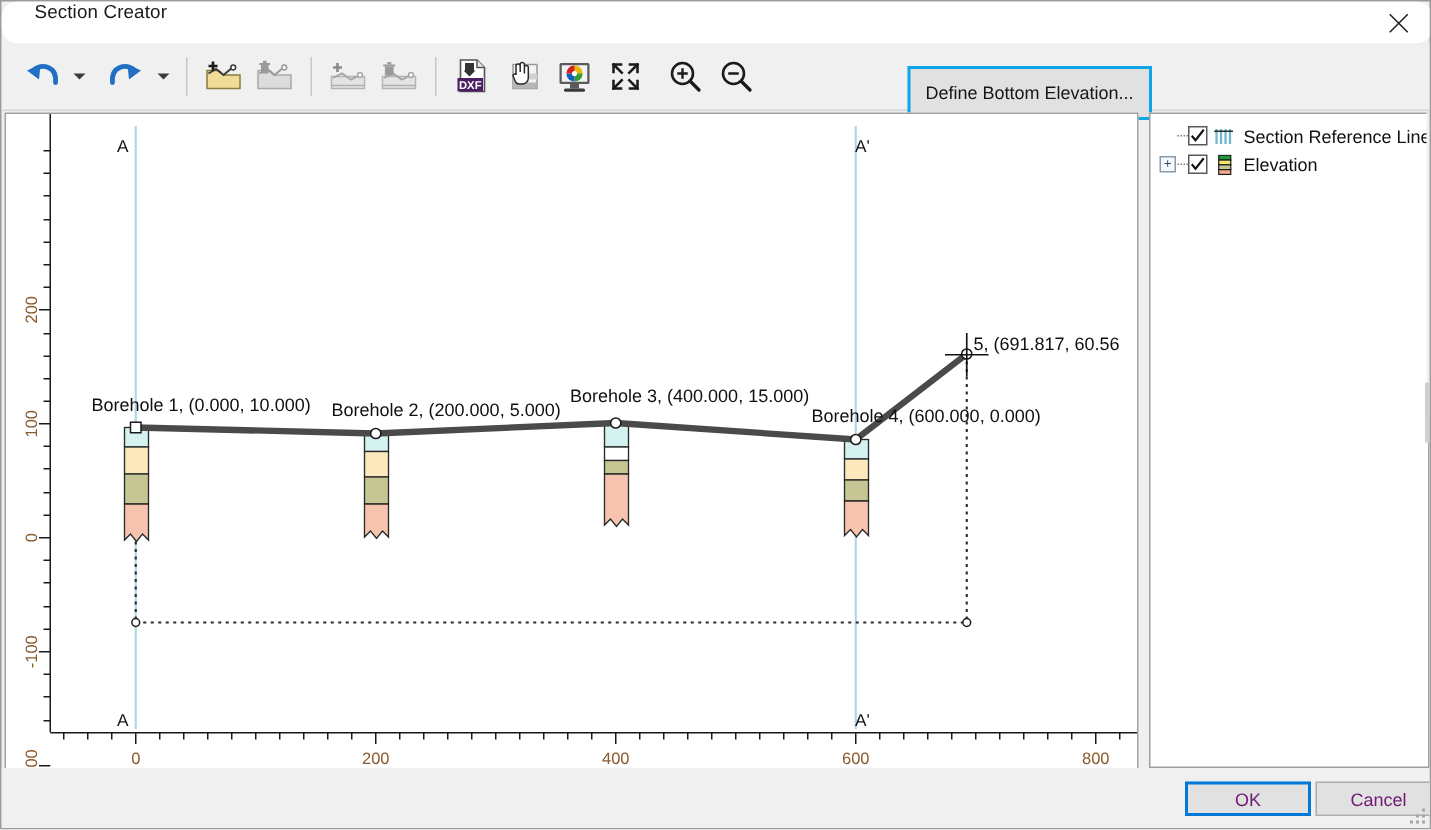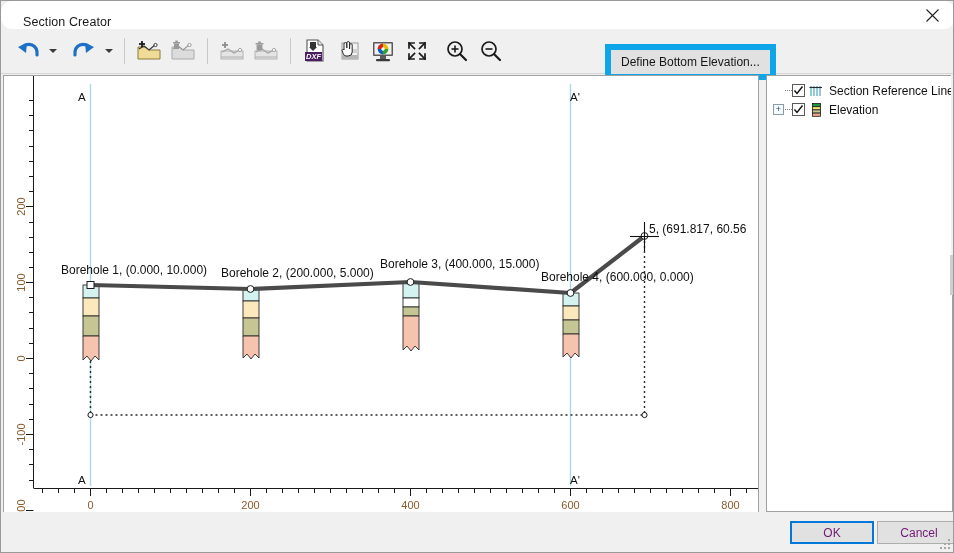--- a/index.html
+++ b/index.html
@@ -16,21 +16,21 @@
     background: #f0f0f0;
     border: 1px solid #9a9a9a;
     overflow: hidden;
   }
 
   
   #titlebar {
     position: absolute; left: 0; top: 0;
     width: 954px; height: 28px;
     background: #ffffff;
-    display: flex; align-items: flex-end; border-radius: 11px;
+    display: flex; align-items: flex-start; border-radius: 11px;
   }
   #title-text {
     margin-left: 22px;
     font-size: 12.5px;
     color: #1a1a1a;
     letter-spacing: .1px;
   }
   #close-btn {
     position: absolute; right: 0; top: 0;
     width: 46px; height: 28px;
@@ -45,40 +45,40 @@
     width: 954px; height: 45px;
     background: #f0f0f0;
     border-bottom: 1px solid #d6d6d6;
     display: flex; align-items: center;
   }
   .tb-item {
     height: 36px;
     display: flex; align-items: center; justify-content: center;
     cursor: default;
   }
-  .tb-icon { width: 34px; font-style: italic; }
+  .tb-icon { width: 34px; }
   .tb-caret { width: 16px; display:flex; align-items:center; justify-content:center; }
   .caret-tri {
     width: 0; height: 0;
     border-left: 4px solid transparent;
     border-right: 4px solid transparent;
     border-top: 4px solid #3b3b3b;
   }
   .tb-sep {
     width: 1px; height: 26px;
     background: #c8c8c8;
     margin: 0 7px;
   }
   #define-btn {
     position: absolute;
     left: 604px; top: 43px;
     height: 36px;
     padding: 0 10px;
     background: #e1e1e1;
-    border: 6px solid #0ea5e9;
+    border: 2px solid #0ea5e9;
     font-size: 12px;
     color: #161616;
     display: flex; align-items: center; justify-content: center;
     cursor: default;
   }
 
   
   #canvas-panel {
     position: absolute;
     left: 2px; top: 74px;

